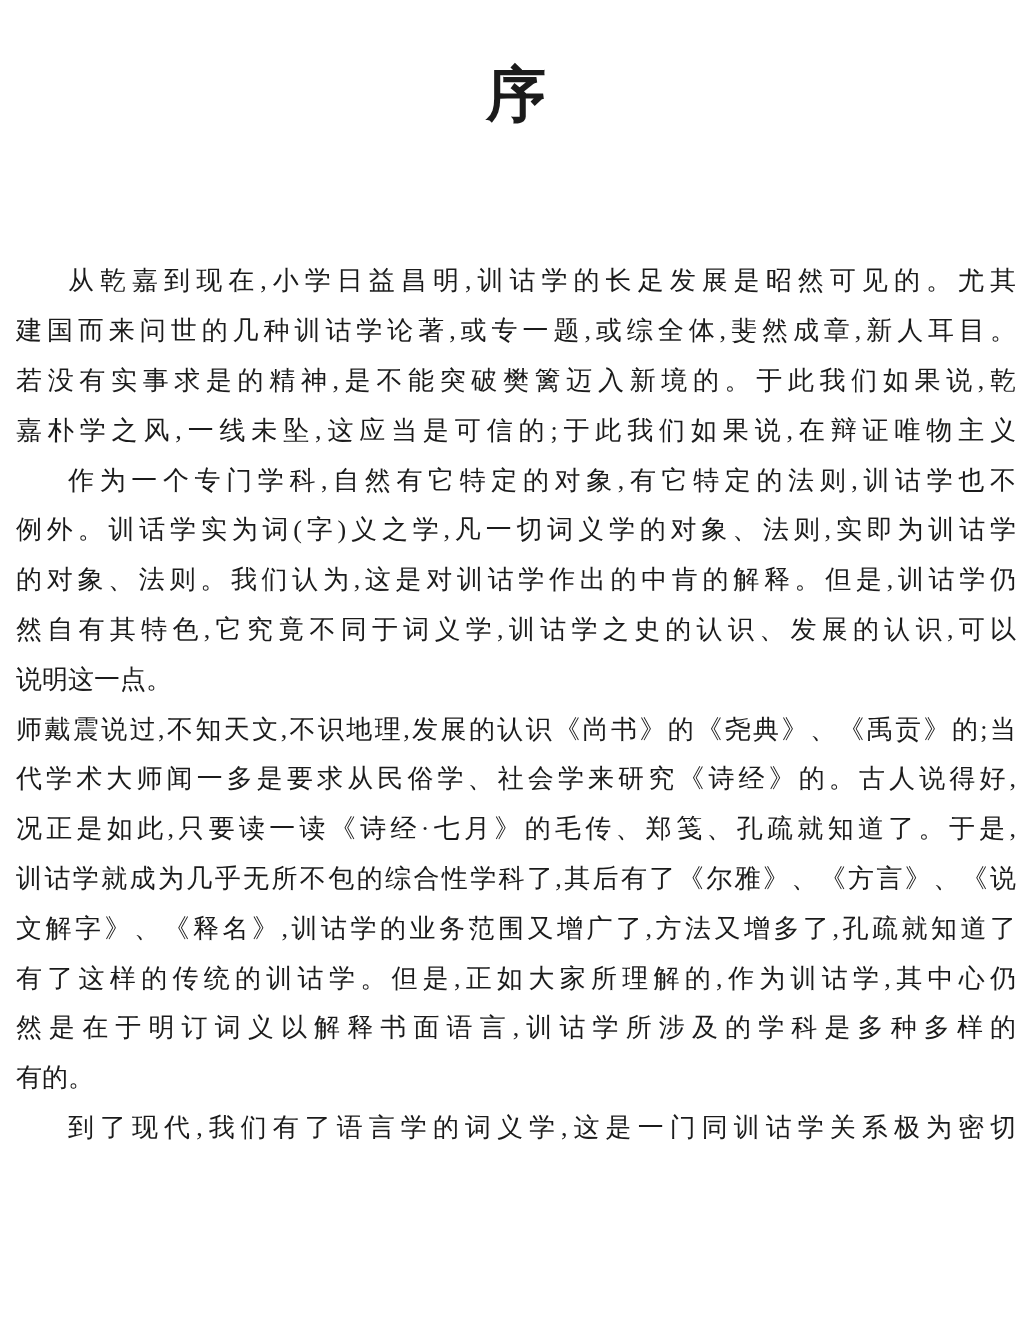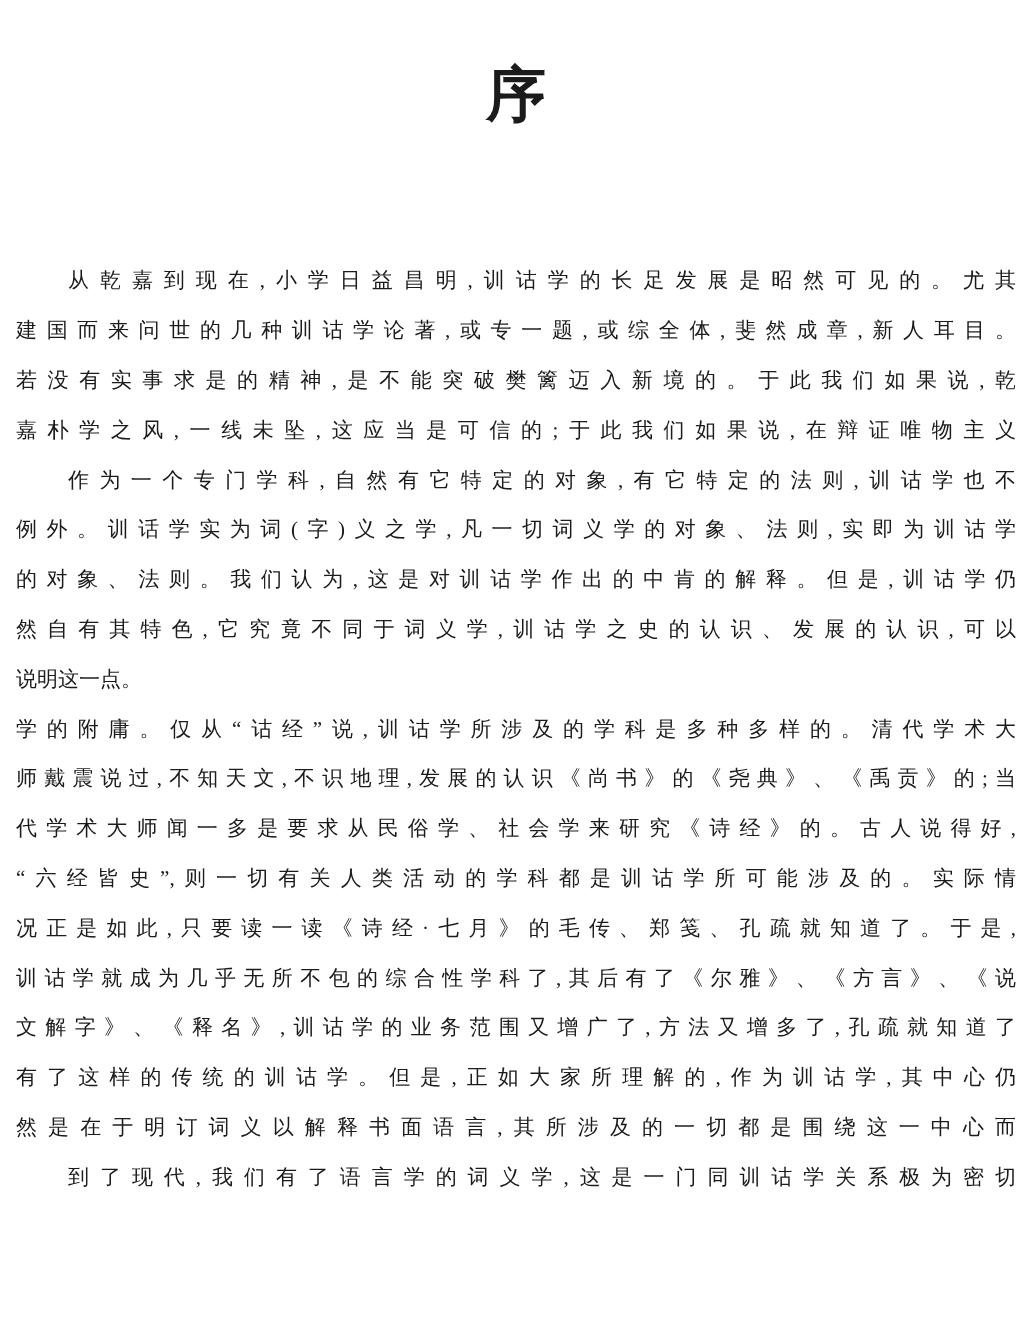--- a/index.html
+++ b/index.html
@@ -30,21 +30,21 @@
   }
   .text-body {
     padding-top: 86px;
   }
   .paragraph {
     margin: 0;
   }
   .line {
     height: 49.8px;
     line-height: 49.8px;
-    font-size: 21px;
+    font-size: 26px;
     text-align: justify;
     text-align-last: justify;
     text-justify: inter-character;
     white-space: normal;
     overflow: hidden;
   }
   .line.indent {
     text-indent: 52px;
   }
   .line.short {
@@ -65,27 +65,26 @@
         <div class="line">嘉朴学之风,一线未坠,这应当是可信的;于此我们如果说,在辩证唯物主义</div>
       </div>
       <div class="paragraph">
         <div class="line indent">作为一个专门学科,自然有它特定的对象,有它特定的法则,训诂学也不</div>
         <div class="line">例外。训话学实为词(字)义之学,凡一切词义学的对象、法则,实即为训诂学</div>
         <div class="line">的对象、法则。我们认为,这是对训诂学作出的中肯的解释。但是,训诂学仍</div>
         <div class="line">然自有其特色,它究竟不同于词义学,训诂学之史的认识、发展的认识,可以</div>
         <div class="line short">说明这一点。</div>
       </div>
       <div class="paragraph">
-        <div class="line">学的附庸。仅从“诂经”说,训诂学所涉及的学科是多种多样的。清代学术大</div>
         <div class="line">师戴震说过,不知天文,不识地理,发展的认识《尚书》的《尧典》、《禹贡》的;当</div>
         <div class="line">代学术大师闻一多是要求从民俗学、社会学来研究《诗经》的。古人说得好,</div>
-        <div class="line">“六经皆史”,则一切有关人类活动的学科都是训诂学所可能涉及的。实际情</div>
         <div class="line">况正是如此,只要读一读《诗经·七月》的毛传、郑笺、孔疏就知道了。于是,</div>
         <div class="line">训诂学就成为几乎无所不包的综合性学科了,其后有了《尔雅》、《方言》、《说</div>
         <div class="line">文解字》、《释名》,训诂学的业务范围又增广了,方法又增多了,孔疏就知道了</div>
         <div class="line">有了这样的传统的训诂学。但是,正如大家所理解的,作为训诂学,其中心仍</div>
-        <div class="line">然是在于明订词义以解释书面语言,其所涉及的一切都是围绕这一中心而</div>
+        <div class="line">然是在于明订词义以解释书面语言,训诂学所涉及的学科是多种多样的</div>
+        <div class="line short">有的。</div>
       </div>
       <div class="paragraph">
         <div class="line indent">到了现代,我们有了语言学的词义学,这是一门同训诂学关系极为密切</div>
       </div>
     </div>
 </div>
 
 </body></html>

